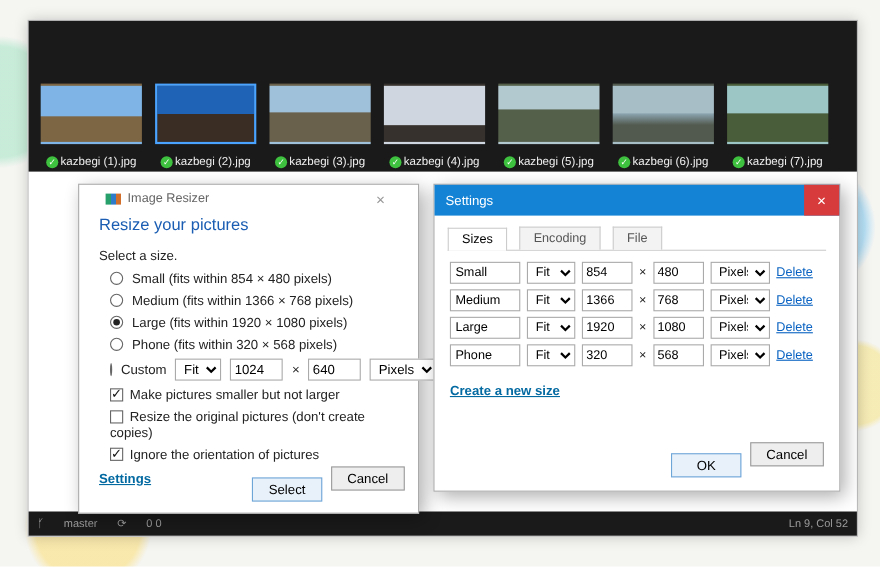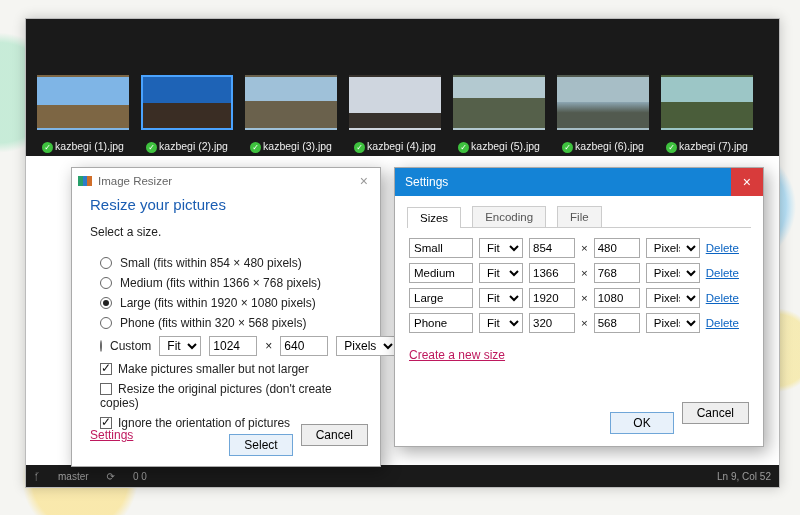--- a/index.html
+++ b/index.html
@@ -37,39 +37,39 @@
     .pic7{background:linear-gradient(#9cc6c6 50%,#4a5d3a 50%);}
     .chk{display:inline-block;width:11px;height:11px;border-radius:50%;background:#3ec13e;color:#fff;font-size:8px;line-height:11px;margin-right:2px;}
     .statusbar{position:absolute;bottom:0;left:0;right:0;height:22px;background:#1a1a1a;color:#bbb;font-size:10px;display:flex;gap:18px;padding:0 8px;align-items:center;}
     .statusbar span{opacity:.8}
     
     .dialog {
       position:absolute; background:#fff; border:1px solid #aaa;
       box-shadow:4px 5px 16px #0005;
     }
     #dlg-resize{ top:167px; left:71px; width:310px; height:300px;}
-    #dlg-resize .titlebar{height:26px;display:flex;align-items:center;padding:0 6px;color:#666;}
+    #dlg-resize .titlebar{height:26px;display:flex;align-items:center;padding:0 24px;color:#666;}
     .title-icon{width:14px;height:10px;margin-right:6px;background:
       linear-gradient(90deg,#28a06b 33%,#2e7cc9 33% 66%,#d06e2a 66%);}
     .ttl{flex:1;font-size:11.5px;}
     .x{color:#999;font-size:14px;padding:0 6px;}
     #dlg-resize .body{padding:0 18px;}
     h2{font-size:15px;color:#1a5db2;font-weight:500;margin:2px 0 12px;}
-    .sub{margin-bottom:14px;}
+    .sub{margin-bottom:4px;}
     .radio-row{display:flex;align-items:center;gap:8px;padding:3px 0 3px 10px;}
     .radio{width:12px;height:12px;border:1px solid #666;border-radius:50%;display:inline-block;position:relative;}
     .radio.on::after{content:"";position:absolute;inset:2px;border-radius:50%;background:#222;}
     .chkbox{width:12px;height:12px;border:1px solid #666;display:inline-block;position:relative;margin-right:6px;vertical-align:-2px;}
     .chkbox.on::after{content:"✓";position:absolute;top:-3px;left:0;font-size:12px;color:#111;}
     .crow{padding:3px 0 3px 10px;}
     select,input.num{border:1px solid #aaa;background:#fff;font:inherit;height:20px;padding:0 3px;}
     select{height:20px;}
     input.num{width:48px;text-align:left;}
     .footer{position:absolute;bottom:10px;left:18px;right:12px;display:flex;align-items:center;gap:8px;}
-    .link{color:#be185d;text-decoration:underline;cursor:pointer;}
+    .link{color:#0369a1;text-decoration:underline;cursor:pointer;font-weight:bold;}
     .spacer{flex:1}
     button.btn{font:inherit;height:22px;border:1px solid #999;background:#eee;padding:0 14px;}
     button.btn.primary{border:1px solid #6fa6d8;background:#e8f1fa;margin-top:20px;}
     
     #dlg-settings{ top:167px; left:394px; width:370px; height:280px;}
     #dlg-settings .titlebar{height:28px;background:#1483d6;color:#fff;display:flex;align-items:center;padding:0 10px;font-size:12px;}
     #dlg-settings .titlebar .x{background:#d83b3b;color:#fff;height:28px;line-height:28px;margin:-10px -10px -10px auto;padding:0 12px;}
     .tabs{display:flex;border-bottom:1px solid #ccc;margin:10px 12px 0;gap:12px;}
     .tab{padding:4px 12px;border:1px solid #ccc;border-bottom:none;background:#f3f3f3;margin-right:-1px;font-size:11.5px;color:#555;}
     .tab.active{background:#fff;color:#000;position:relative;top:1px;}

